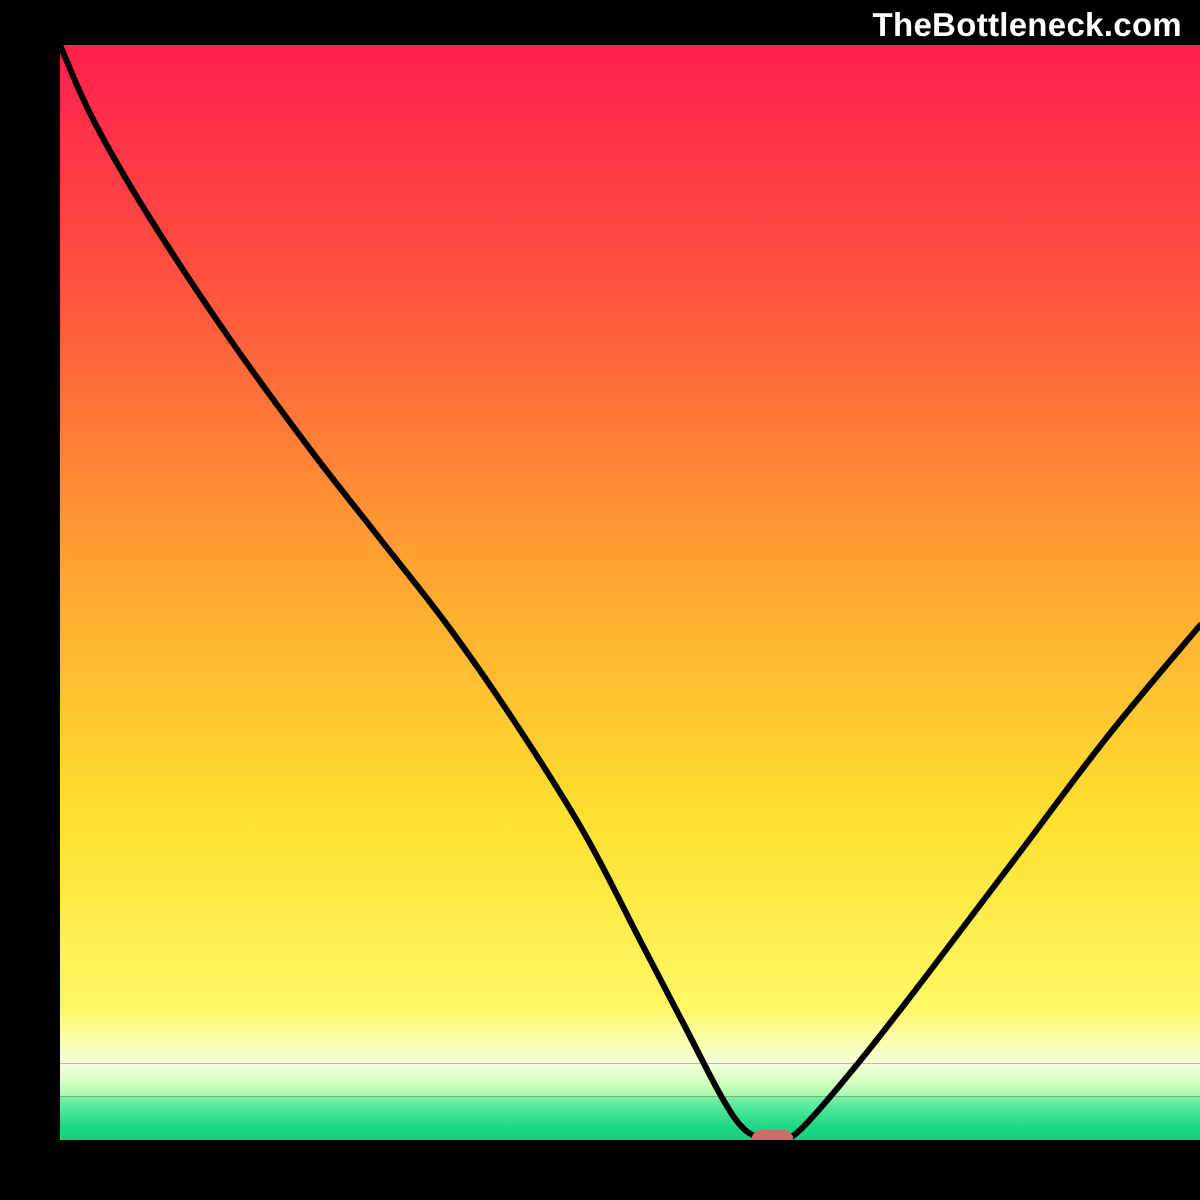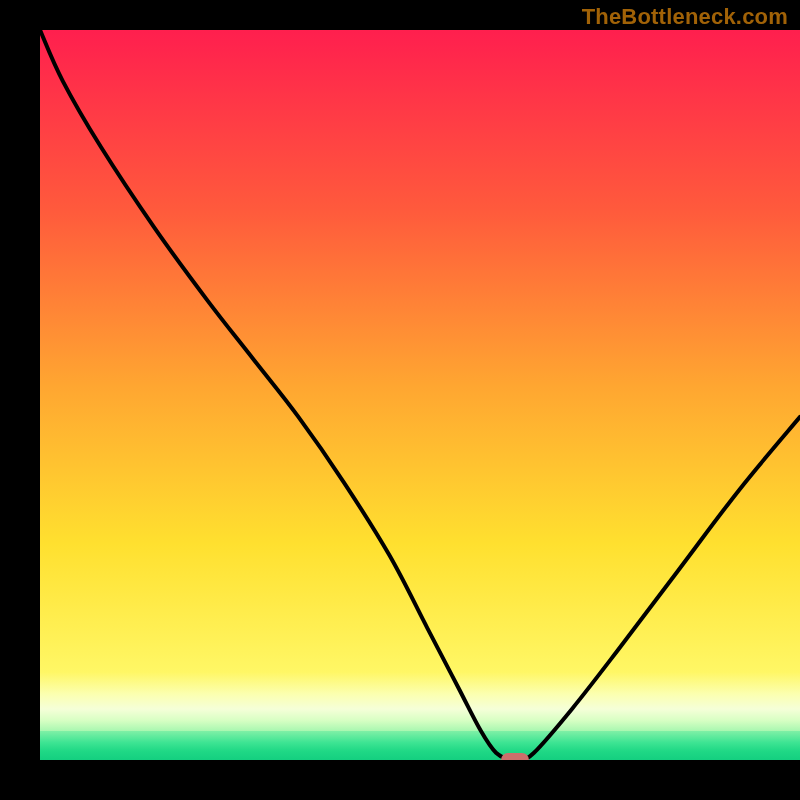--- a/index.html
+++ b/index.html
@@ -16,21 +16,21 @@
     height: 800px;
     background: #000;
   }
   .watermark {
     position: absolute;
     top: 4px;
     right: 12px;
     font-family: Arial, Helvetica, sans-serif;
     font-size: 22px;
     font-weight: 600;
-    color: #a16207;
+    color: #ffffff;
     letter-spacing: 0.2px;
     z-index: 5;
   }
   .plot {
     position: absolute;
     left: 40px;
     top: 30px;
     width: 760px;
     height: 730px;
     overflow: hidden;

